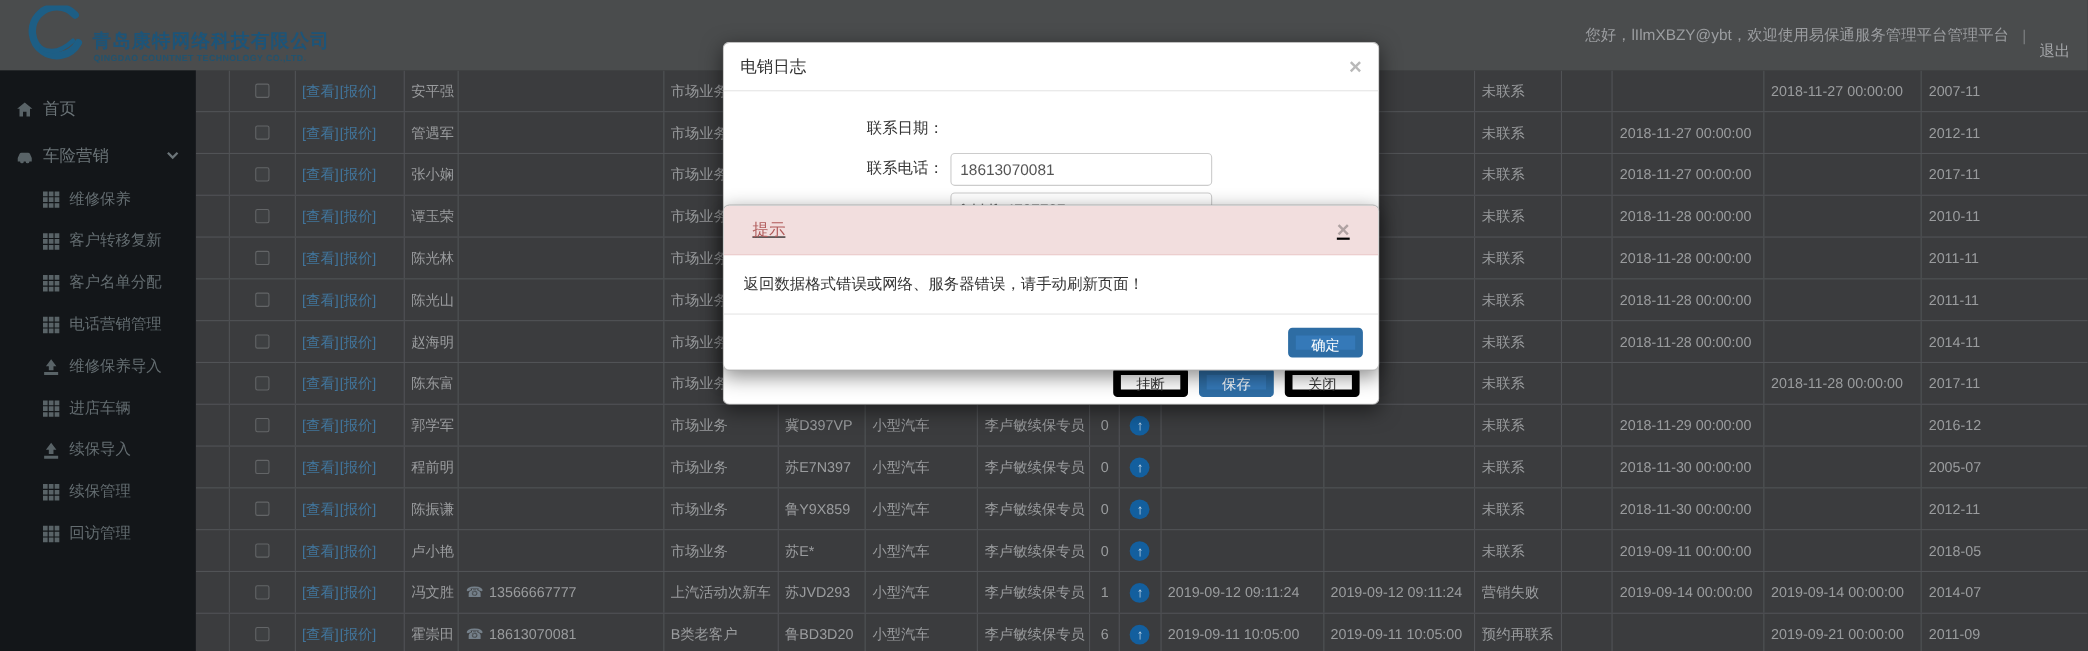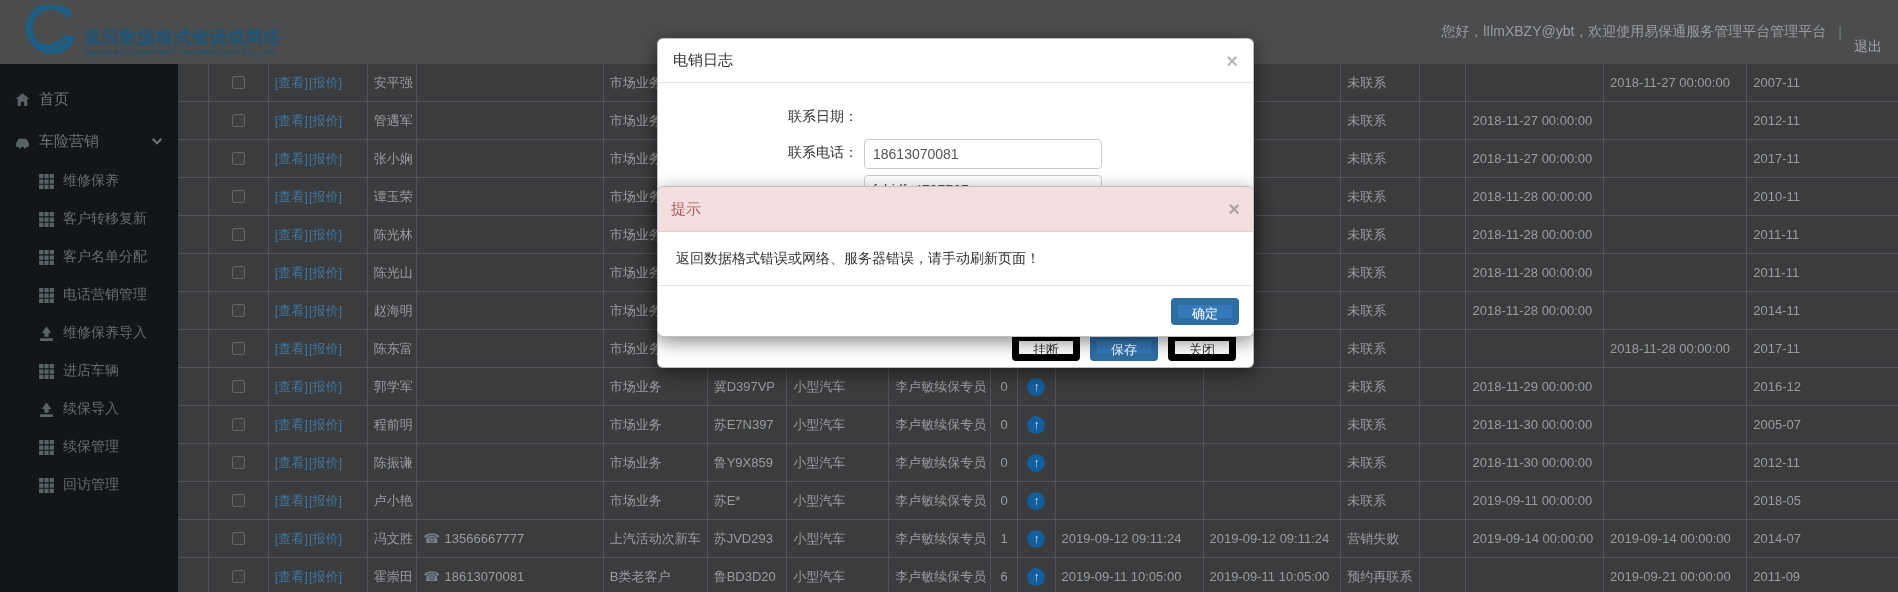--- a/index.html
+++ b/index.html
@@ -53,40 +53,40 @@
   .frow input { position:absolute; left:206px; top:0; width:238px; height:30px; border:1px solid #ccc; border-radius:4px;
                 padding:0 8px; font-size:14px; color:#555; font-family:inherit; }
   .modal-foot { position:absolute; left:0; bottom:5px; right:0; height:28px; display:flex; justify-content:flex-end; gap:10px; padding-right:17px; }
   .btn { height:27px; padding:0 14px; font-size:13px; border-radius:4px; cursor:pointer; border:7px solid #000000; background:#fff; color:#333;
          font-family:inherit; }
   .btn-primary { background:#3579b8; border-color:#2e6da4; color:#fff; }
 
   
   .alert-box { position:absolute; left:657px; top:186px; width:597px; height:151px; background:#fff; border:1px solid rgba(0,0,0,.25);
                border-radius:6px; box-shadow:0 5px 18px rgba(0,0,0,.45); z-index:40; overflow:hidden; }
-  .alert-head { height:45px; background:#f2dede; display:flex; align-items:center; padding:0 13px; border-bottom:1px solid #ebcccc; }
+  .alert-head { height:45px; background:#f2dede; display:flex; align-items:center; padding:0 26px; border-bottom:1px solid #ebcccc;text-decoration:underline; }
   .alert-title { font-size:15px; color:#b05a5a; }
   .alert-head .x-btn { color:#b0a2a2; }
   .alert-body { height:54px; display:flex; align-items:center; padding:0 18px; font-size:14px; color:#333;
                 border-bottom:1px solid #e5e5e5; }
   .alert-foot { height:50px; display:flex; align-items:center; justify-content:flex-end; padding-right:14px; }
 </style>
 </head>
 <body>
 
 <div class="stage">
 
   <div class="topbar">
     <div class="logo-wrap">
       <svg viewBox="0 0 60 56">
         <path d="M50 9 A 23 23 0 1 0 53 35" fill="none" stroke="#1d5e85" stroke-width="7" stroke-linecap="round"></path>
         <path d="M18 40 Q 32 48 48 33" fill="none" stroke="#1d5e85" stroke-width="4" stroke-linecap="round"></path>
       </svg>
     </div>
-    <div class="brand-cn">返回数据格式错误或网络</div>
+    <div class="brand-cn">青岛康特网络科技有限公司</div>
     <div class="brand-en">QINGDAO COUNTNET TECHNOLOGY CO.,LTD.</div>
     <div class="top-right">
       <span>您好，lIlmXBZY@ybt，欢迎使用易保通服务管理平台管理平台</span>
       <span class="sep">|</span>
       <a class="logout">退出</a>
     </div>
   </div>
 
   <div class="sidebar" id="sidebar">
       <div class="side-item lv1">

